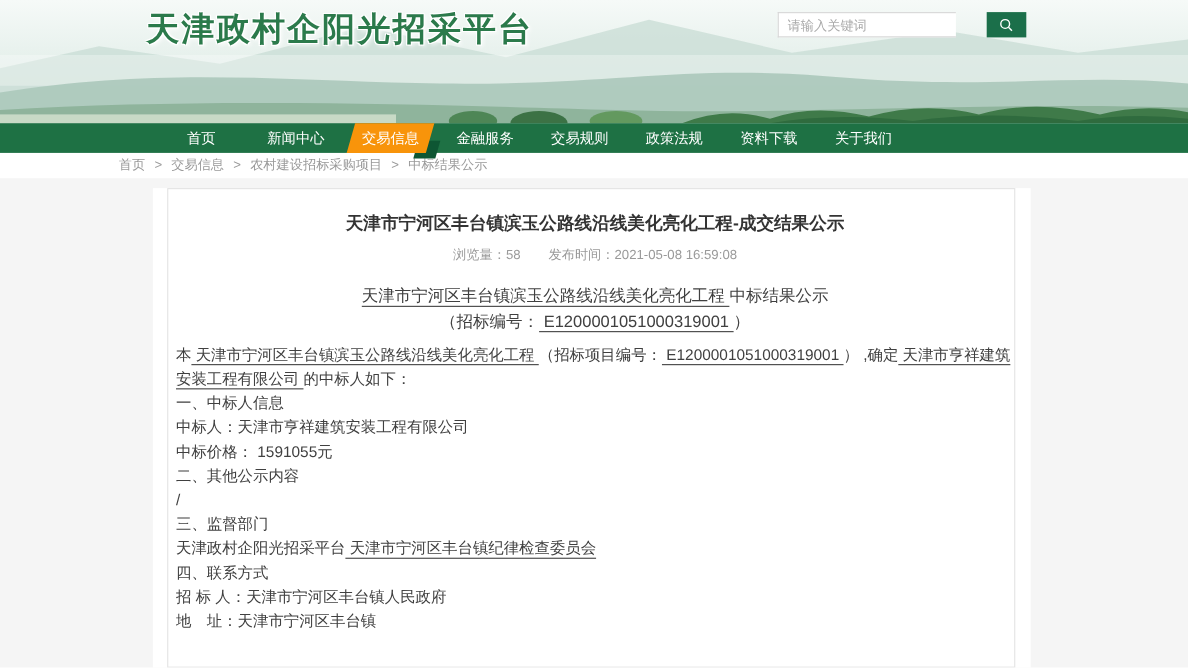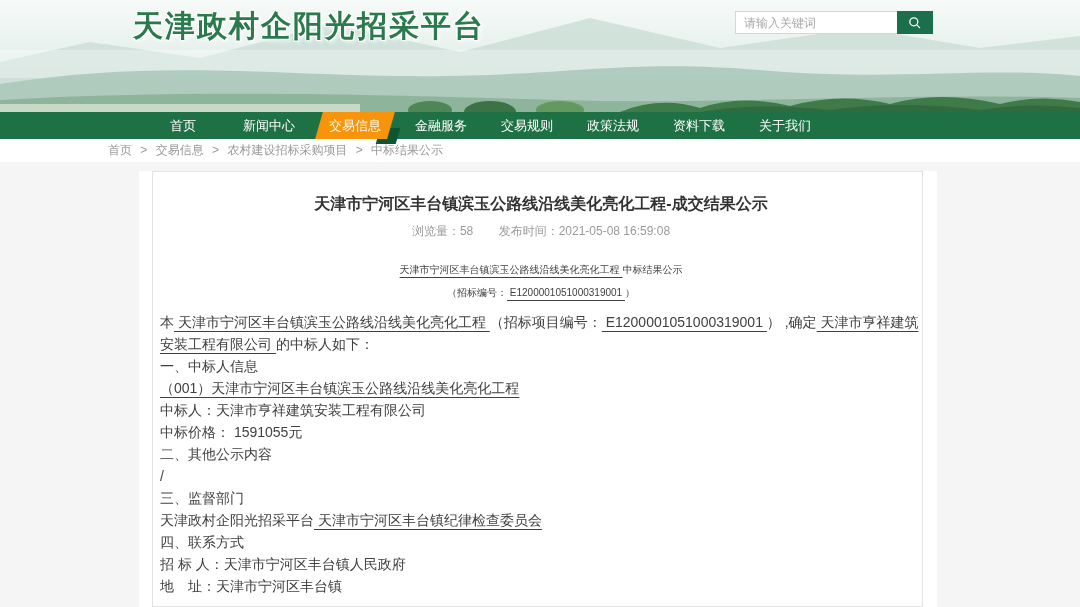--- a/index.html
+++ b/index.html
@@ -24,21 +24,21 @@
 
   
   .site-header{position:relative;height:112px;overflow:hidden;background:#dfeae4;}
   .header-bg{position:absolute;inset:0;width:100%;height:100%;display:block;}
   .site-title{
     position:absolute;left:133px;top:6px;margin:0;
     font-size:30px;font-weight:bold;letter-spacing:2px;
     color:var(--title-green);
     text-shadow:1px 1px 0 #fff,-1px -1px 0 #fff,1px -1px 0 #fff,-1px 1px 0 #fff,2px 2px 4px rgba(255,255,255,.9);
   }
-  .search{position:absolute;top:11px;right:147px;display:flex;height:23px;}
+  .search{position:absolute;top:11px;right:147px;display:flex;height:23px;gap:28px;}
   .search-input{
     width:162px;height:23px;border:1px solid #d6d6d6;border-right:none;
     padding:0 8px;font-size:12px;color:#666;outline:none;background:#fff;
   }
   .search-input::placeholder{color:#aaa;}
   .search-btn{
     width:36px;height:23px;border:none;background:var(--search-btn-green);
     display:flex;align-items:center;justify-content:center;cursor:pointer;padding:0;
   }
 
@@ -69,21 +69,21 @@
   .page-body{height:445px;background:var(--page-bg);overflow:hidden;}
   .container{width:798px;height:100%;margin-left:139px;background:#fff;}
   .card{
     margin:9px 14px 0 13px;height:calc(100% - 9px);
     border:1px solid var(--card-border);background:#fff;
     padding:20px 0 0 7px;overflow:hidden;
   }
   .a-title{margin:0;text-align:center;font-size:16px;font-weight:bold;color:#333;line-height:24px;}
   .a-meta{margin-top:7px;text-align:center;font-size:12px;color:var(--meta-gray);}
   .meta-group2{margin-left:22px;}
-  .a-sub{margin:19px 0 0;text-align:center;font-size:10px;color:var(--body-text);line-height:21px;}
+  .a-sub{margin:19px 0 0;text-align:center;font-size:15px;color:var(--body-text);line-height:21px;}
   .a-sub.second{margin-top:2px;}
   .a-body{margin-top:8px;font-size:14px;color:var(--body-text);}
   .a-body p{margin:0;line-height:22px;}
   .u{text-decoration:underline;text-underline-offset:4px;}
 </style>
 </head>
 <body>
 
 <div class="page">
 
@@ -181,21 +181,20 @@
         <p class="a-sub second">
           <span>（招标编号：</span><span class="u"> E1200001051000319001 </span><span>）</span>
         </p>
 
         <div class="a-body">
           <p>
             <span>本</span><span class="u"> 天津市宁河区丰台镇滨玉公路线沿线美化亮化工程 </span><span>（招标项目编号：</span><span class="u"> E1200001051000319001 </span><span>） ,确定</span><span class="u"> 天津市亨祥建筑安装工程有限公司 </span><span>的中标人如下：</span>
           </p>
 
           <p>一、中标人信息</p>
-          <p><span class="u"> （001）天津市宁河区丰台镇滨玉公路线沿线美化亮化工程 </span></p>
           <p>
             <span>中标人：</span><span>天津市亨祥建筑安装工程有限公司</span>
           </p>
           <p>
             <span>中标价格：</span><span> 1591055元</span>
           </p>
 
           <p>二、其他公示内容</p>
           <p>/</p>
 

